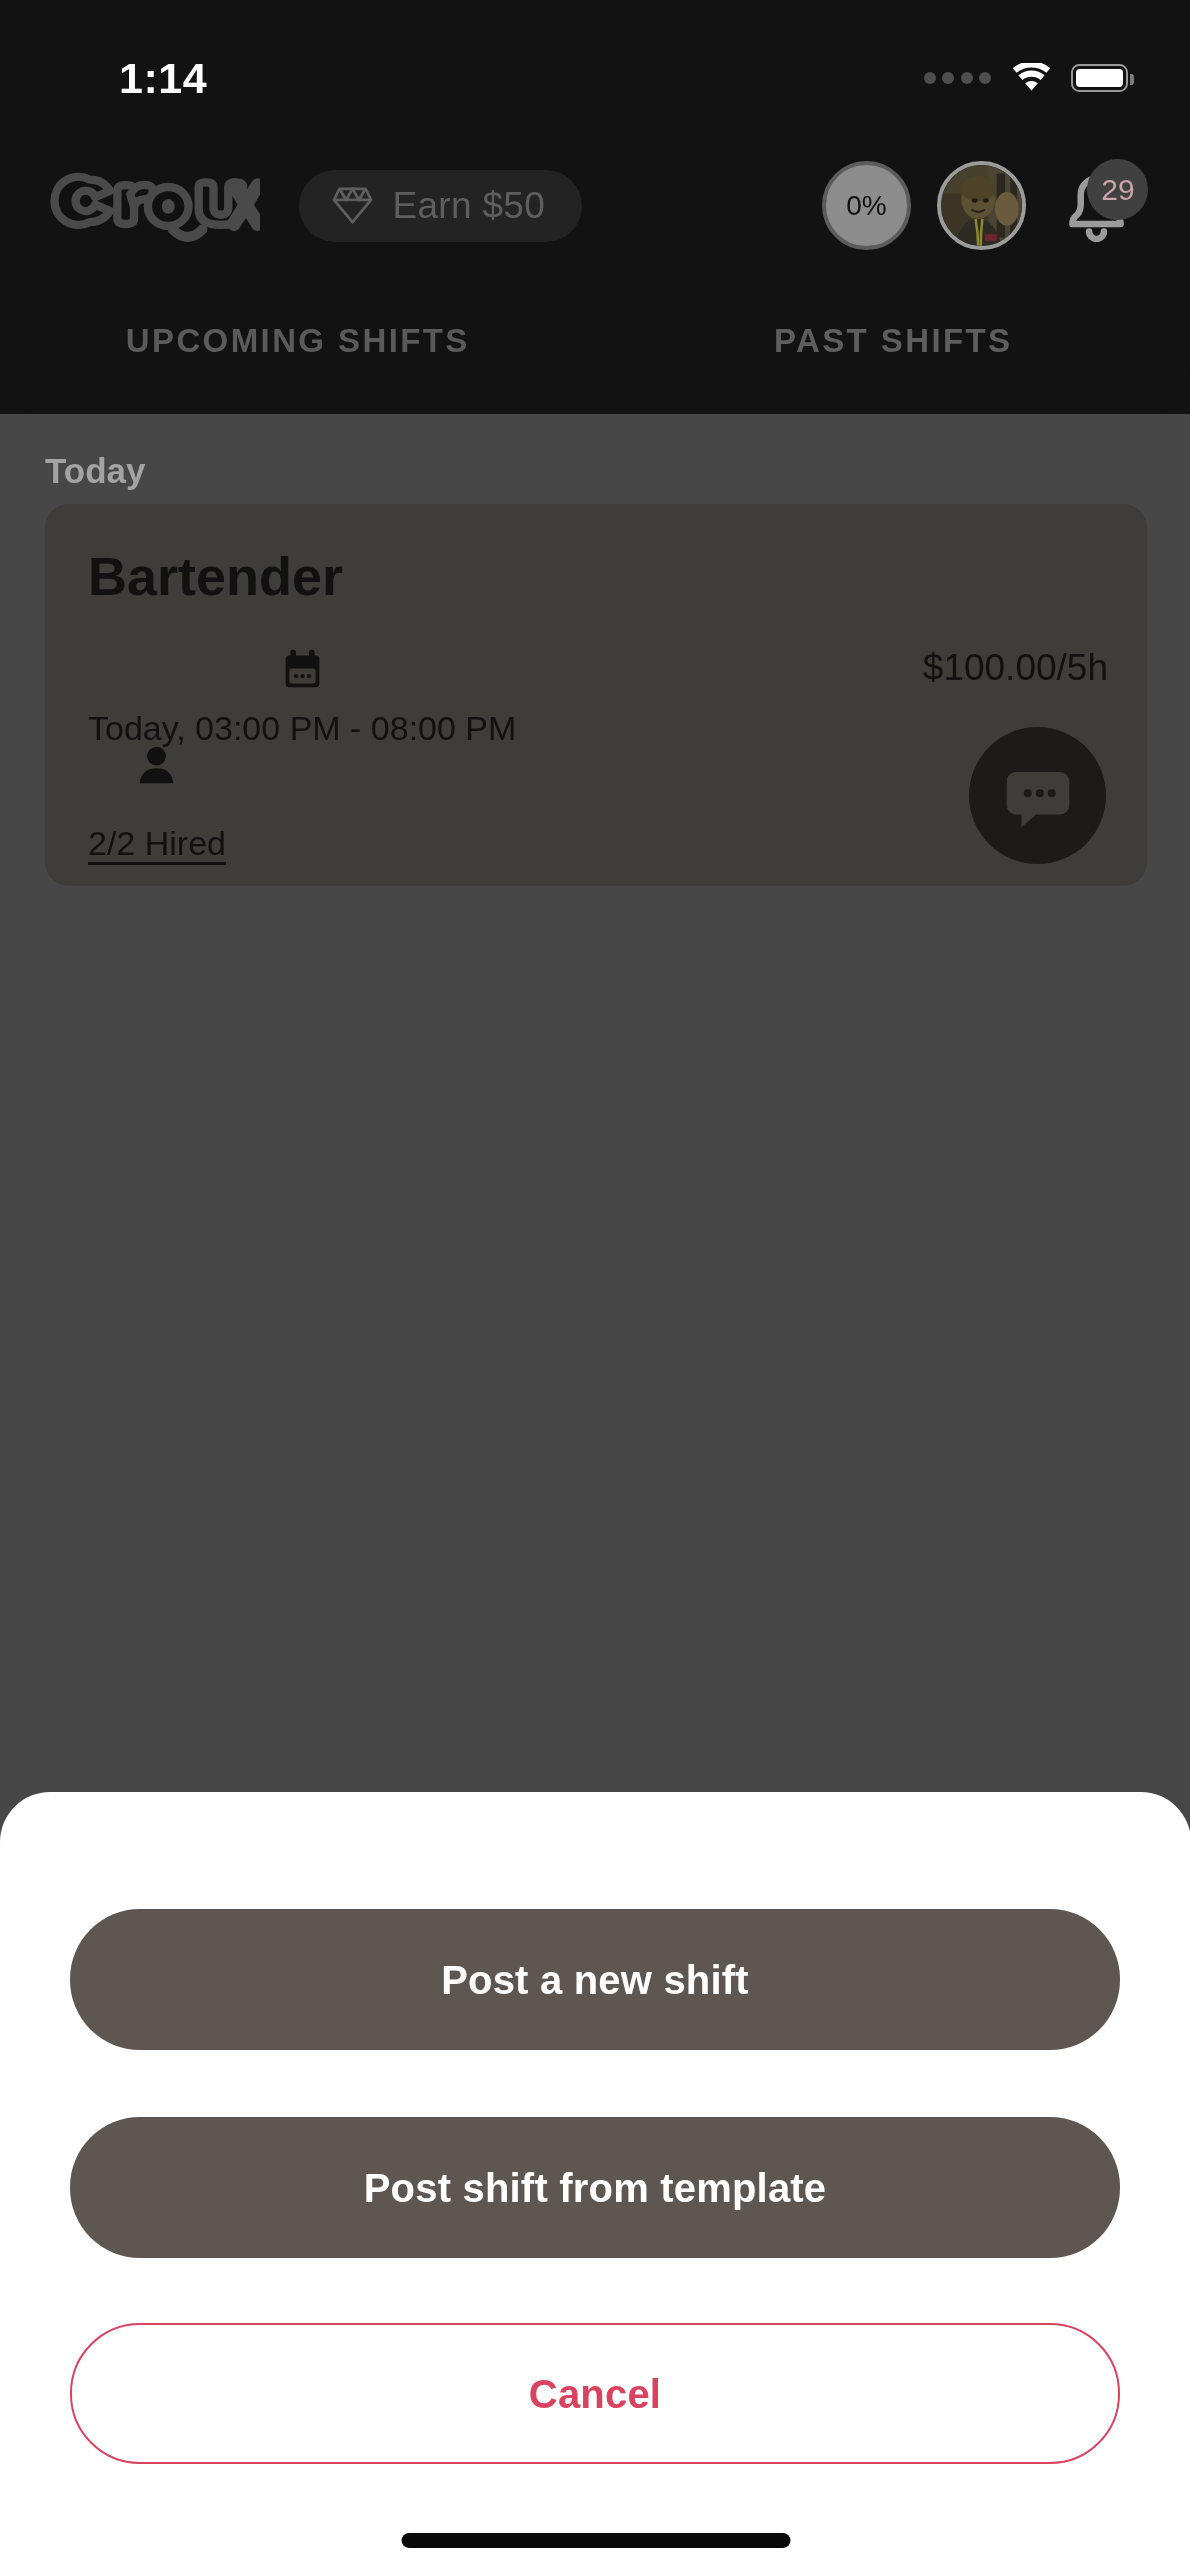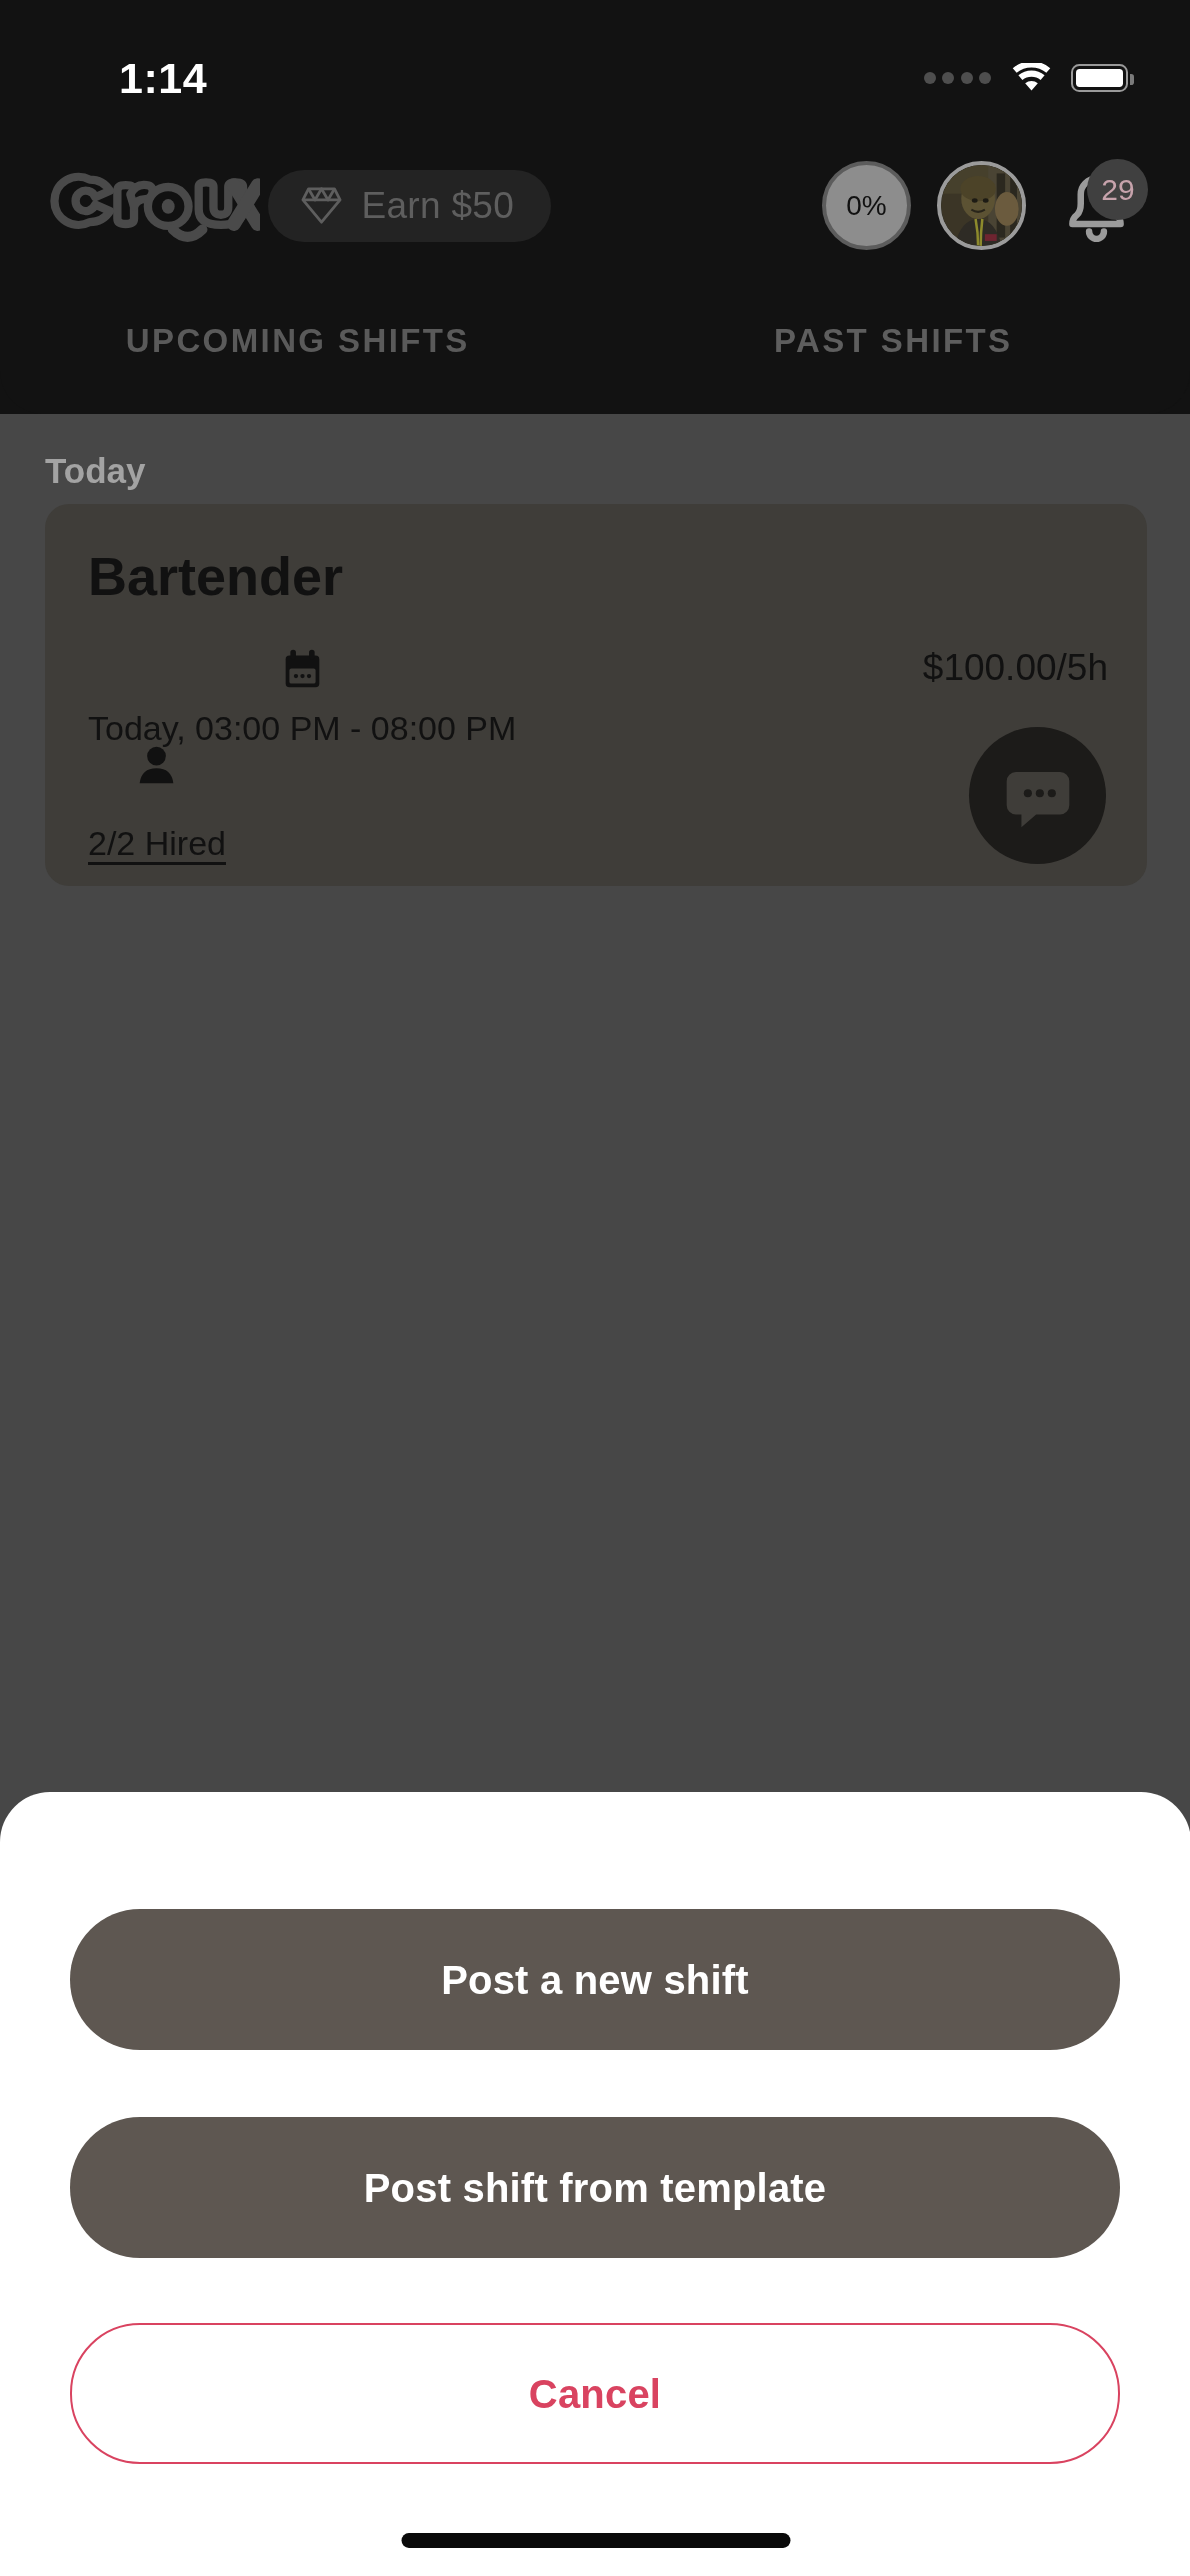--- a/index.html
+++ b/index.html
@@ -69,21 +69,21 @@
     width:595px; height:293px;
     background:#121212;
     border-radius:0 0 43px 0;
   }
 
   #brand-row {
     position:absolute; left:0; top:0;
     width:1184px; height:169px;
     display:flex; align-items:center;
     padding:0 43px 0 45px;
-    gap:8px;
+    gap:39px;
   }
 
   
   #croux-logo {
     position:relative;
     width:215px; height:85px;
     flex:0 0 auto;
   }
   #croux-logo svg { display:block; width:215px; height:85px; }
 

